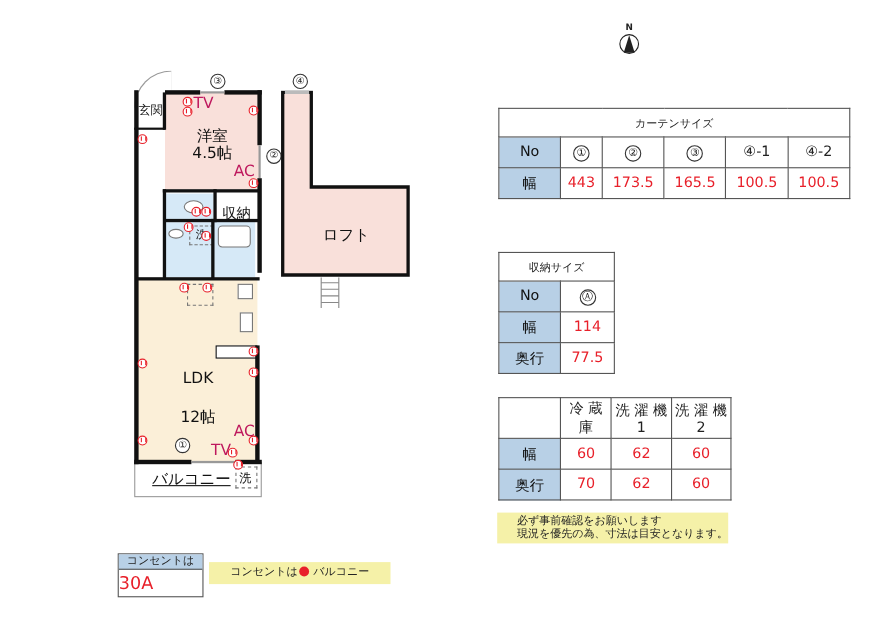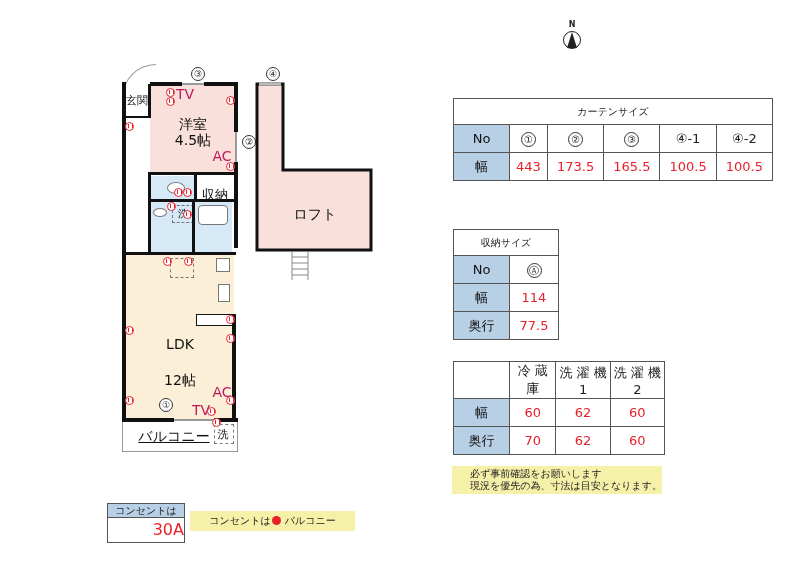--- a/index.html
+++ b/index.html
@@ -21,21 +21,21 @@
   table.spec td.val { color: #e8202a; }
   table.spec td.title { font-size: 10px; height: 26px; text-align: center; }
   .cnum { display: inline-block; width: 15px; height: 15px; border: 1px solid #333; border-radius: 50%;
           font-size: 10px; line-height: 13px; text-align: center; color: #222; }
 
   
   .note { left: 452px; top: 466px; width: 210px; height: 28px; background: #f5f1a8;
           font-size: 10px; line-height: 12px; padding: 2px 0 0 18px; }
   .breaker { left: 107px; top: 503px; width: 78px; border: 1px solid #555; }
   .breaker .h { background: #b8d0e6; font-size: 10px; text-align: center; border-bottom: 1px solid #555; height: 14px; line-height: 14px; }
-  .breaker .v { color: #e8202a; font-size: 16px; text-align: right; height: 24px; line-height: 24px; }
+  .breaker .v { color: #e8202a; font-size: 16px; text-align: left; height: 24px; line-height: 24px; }
   .outlet-note { left: 190px; top: 511px; width: 165px; height: 20px; background: #f5f1a8;
                  font-size: 10px; line-height: 20px; text-align: center; }
   .outlet-ico { display: inline-block; width: 9px; height: 9px; border-radius: 50%; background: #e8202a; vertical-align: -1px; margin: 0 1px; }
 
   
   .plan { left: 0; top: 0; width: 400px; height: 470px; }
   .wall { position: absolute; background: #111; }
   .thin { position: absolute; background: #999; }
   .room { position: absolute; }
   .lbl { position: absolute; font-size: 14px; text-align: center; line-height: 16px; color: #111; }

